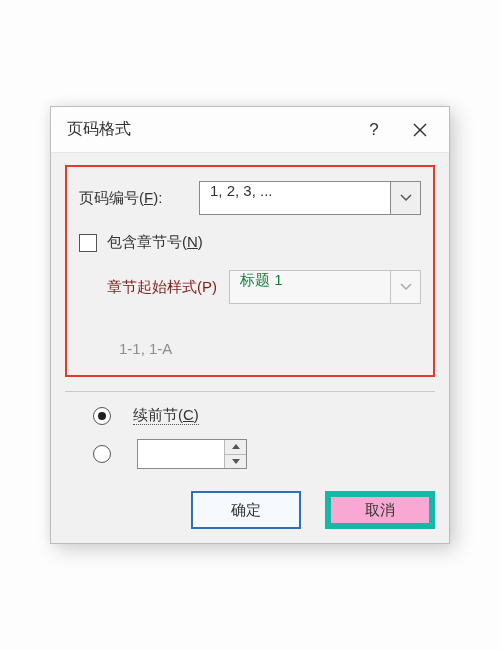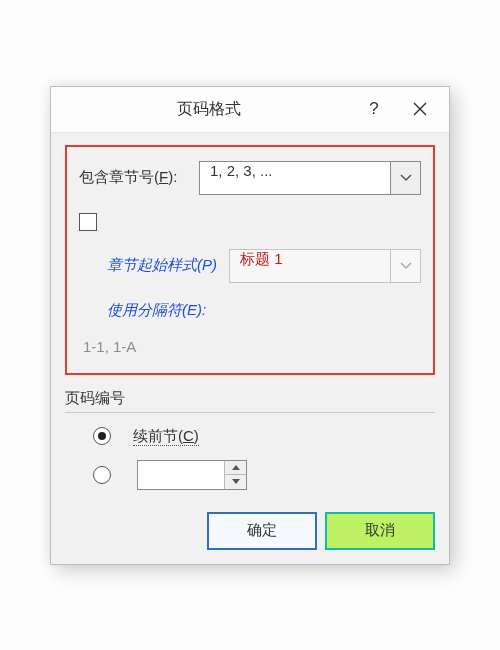--- a/index.html
+++ b/index.html
@@ -25,21 +25,20 @@
     display: flex;
     align-items: center;
     height: 46px;
     padding: 0 6px 0 16px;
     background: #fdfdfd;
     border-bottom: 1px solid #e6e6e6;
   }
   .titlebar .title {
     flex: 1;
     font-size: 16px;
-    text-align: center;
   }
   .tb-btn {
     width: 46px;
     height: 46px;
     display: flex;
     align-items: center;
     justify-content: center;
     font-size: 17px;
     color: #333;
   }
@@ -66,21 +65,21 @@
     flex: 1;
     height: 34px;
     background: #fff;
     border: 1px solid #8a8a8a;
     display: flex;
     align-items: flex-start;
     padding: 0 10px;
     position: relative;
   }
   .select.disabled {
-    color: #b91c1c;
+    color: #15803d;
     border-color: #c4c4c4;
     background: #f7f7f7;
   }
   .select .caret {
     position: absolute;
     right: 0; top: 0;
     width: 30px; height: 100%;
     border-left: 1px solid #c4c4c4;
     display: flex; align-items: center; justify-content: center;
   }
@@ -88,22 +87,22 @@
   .chev { width: 12px; height: 8px; }
   .chev polyline { fill:none; stroke:#555; stroke-width:1.5; }
   .select.disabled .chev polyline { stroke:#aaa; }
   .checkbox {
     width: 18px; height: 18px;
     border: 1px solid #555;
     background: #fff;
     margin-right: 10px;
     flex: none;
   }
-  .disabled-text { color: #1d4ed8; font-style: italic; }
-  .example-val { padding-left: 4px; color:#8e8e8e; }
+  .disabled-text { color: #7f1d1d; }
+  .example-val { padding-left: 4px; color:#8e8e8e;margin-left:36px; }
   .group-title {
     margin: 8px 0 2px 0;
   }
   .group-rule {
     border: none;
     border-top: 1px solid #c9c9c9;
     margin: 4px 0 14px 0;
   }
   .radio-row {
     display: flex;
@@ -147,27 +146,27 @@
     display:flex; align-items:center; justify-content:center;
     background:#efefef;
   }
   .spinner .sbtn:first-child { border-bottom:1px solid #b9b9b9; }
   .tri { width:0;height:0;border-left:4px solid transparent;border-right:4px solid transparent; }
   .tri.up { border-bottom:5px solid #555; }
   .tri.down { border-top:5px solid #555; }
   .buttons {
     display: flex;
     justify-content: flex-end;
-    gap: 8px;
+    gap: 24px;
     margin-top: 22px;
   }
   .btn {
     width: 110px; height: 38px;
-    background: #bef264;
-    border: 2px solid #14b8a6;
+    background: #f9a8d4;
+    border: 6px solid #14b8a6;
     display:flex; align-items:center; justify-content:center;
   }
   .btn.primary {
     border: 2px solid #2e6fb7;
     background: #f6f9fd;
   }
 </style>
 </head>
 <body>
 
@@ -183,59 +182,60 @@
         </svg>
     </div>
   </div>
 
   <div class="content">
 
     <div class="red-box">
 
       <div class="row">
         <div class="label col-label">
-          <span>包含章节号(</span><span class="u">F</span><span>):</span>
+          <span>页码编号(</span><span class="u">F</span><span>):</span>
         </div>
         <div class="select primary">
           <span>1, 2, 3, ...</span>
           <div class="caret">
             <svg class="chev" viewBox="0 0 12 8">
                 <polyline points="1,1 6,6 11,1"></polyline>
               </svg>
           </div>
         </div>
       </div>
 
       <div class="row">
         <div class="checkbox"></div>
+        <div class="label">
+          <span>包含章节号(</span><span class="u">N</span><span>)</span>
+        </div>
       </div>
 
       <div class="row">
         <div class="label col-label-indent disabled-text">章节起始样式(P)</div>
         <div class="select disabled">
           <span>标题 1</span>
           <div class="caret">
             <svg class="chev" viewBox="0 0 12 8">
                 <polyline points="1,1 6,6 11,1"></polyline>
               </svg>
           </div>
         </div>
       </div>
 
       <div class="row">
-        <div class="label col-label-indent disabled-text">使用分隔符(E):</div>
       </div>
 
       <div class="row">
         <div class="example-val">1-1, 1-A</div>
       </div>
 
     </div>
 
-    <div class="group-title">页码编号</div>
     <hr class="group-rule">
 
     <div class="radio-row">
       <div class="radio checked"></div>
       <div class="label">
         <span class="dotted">
           <span>续前节(</span><span class="u">C</span><span>)</span>
         </span>
       </div>
     </div>

